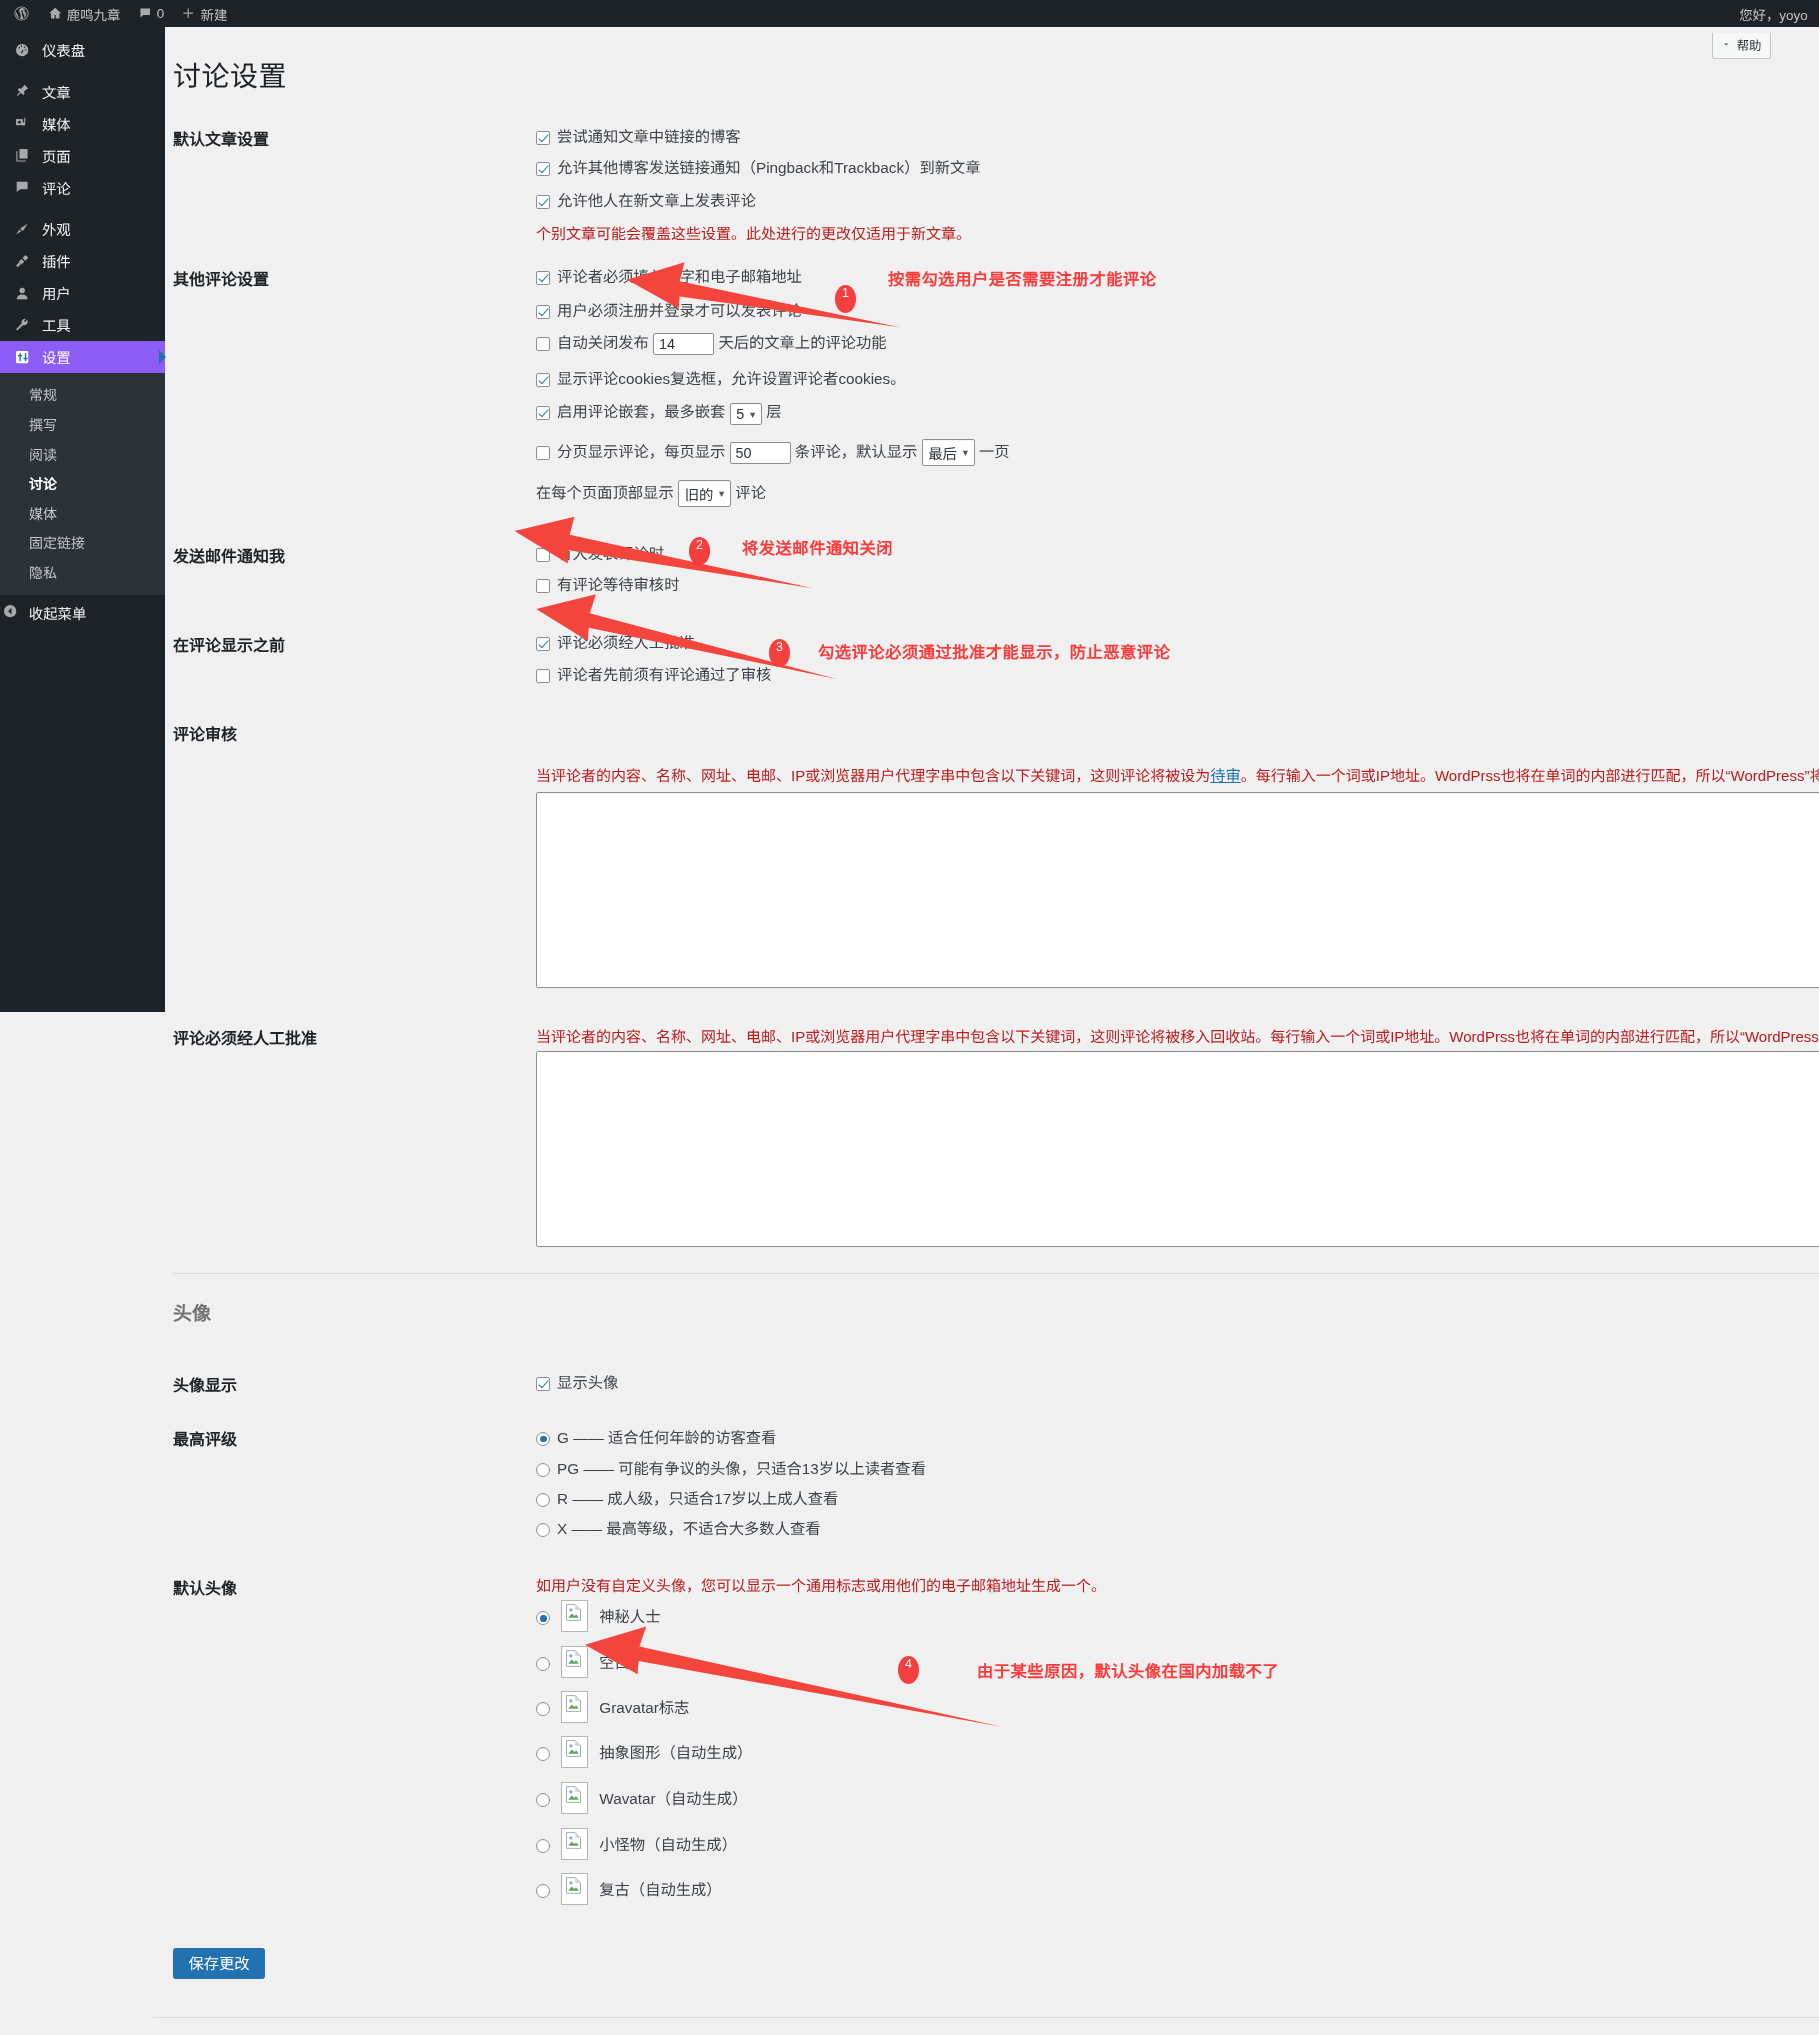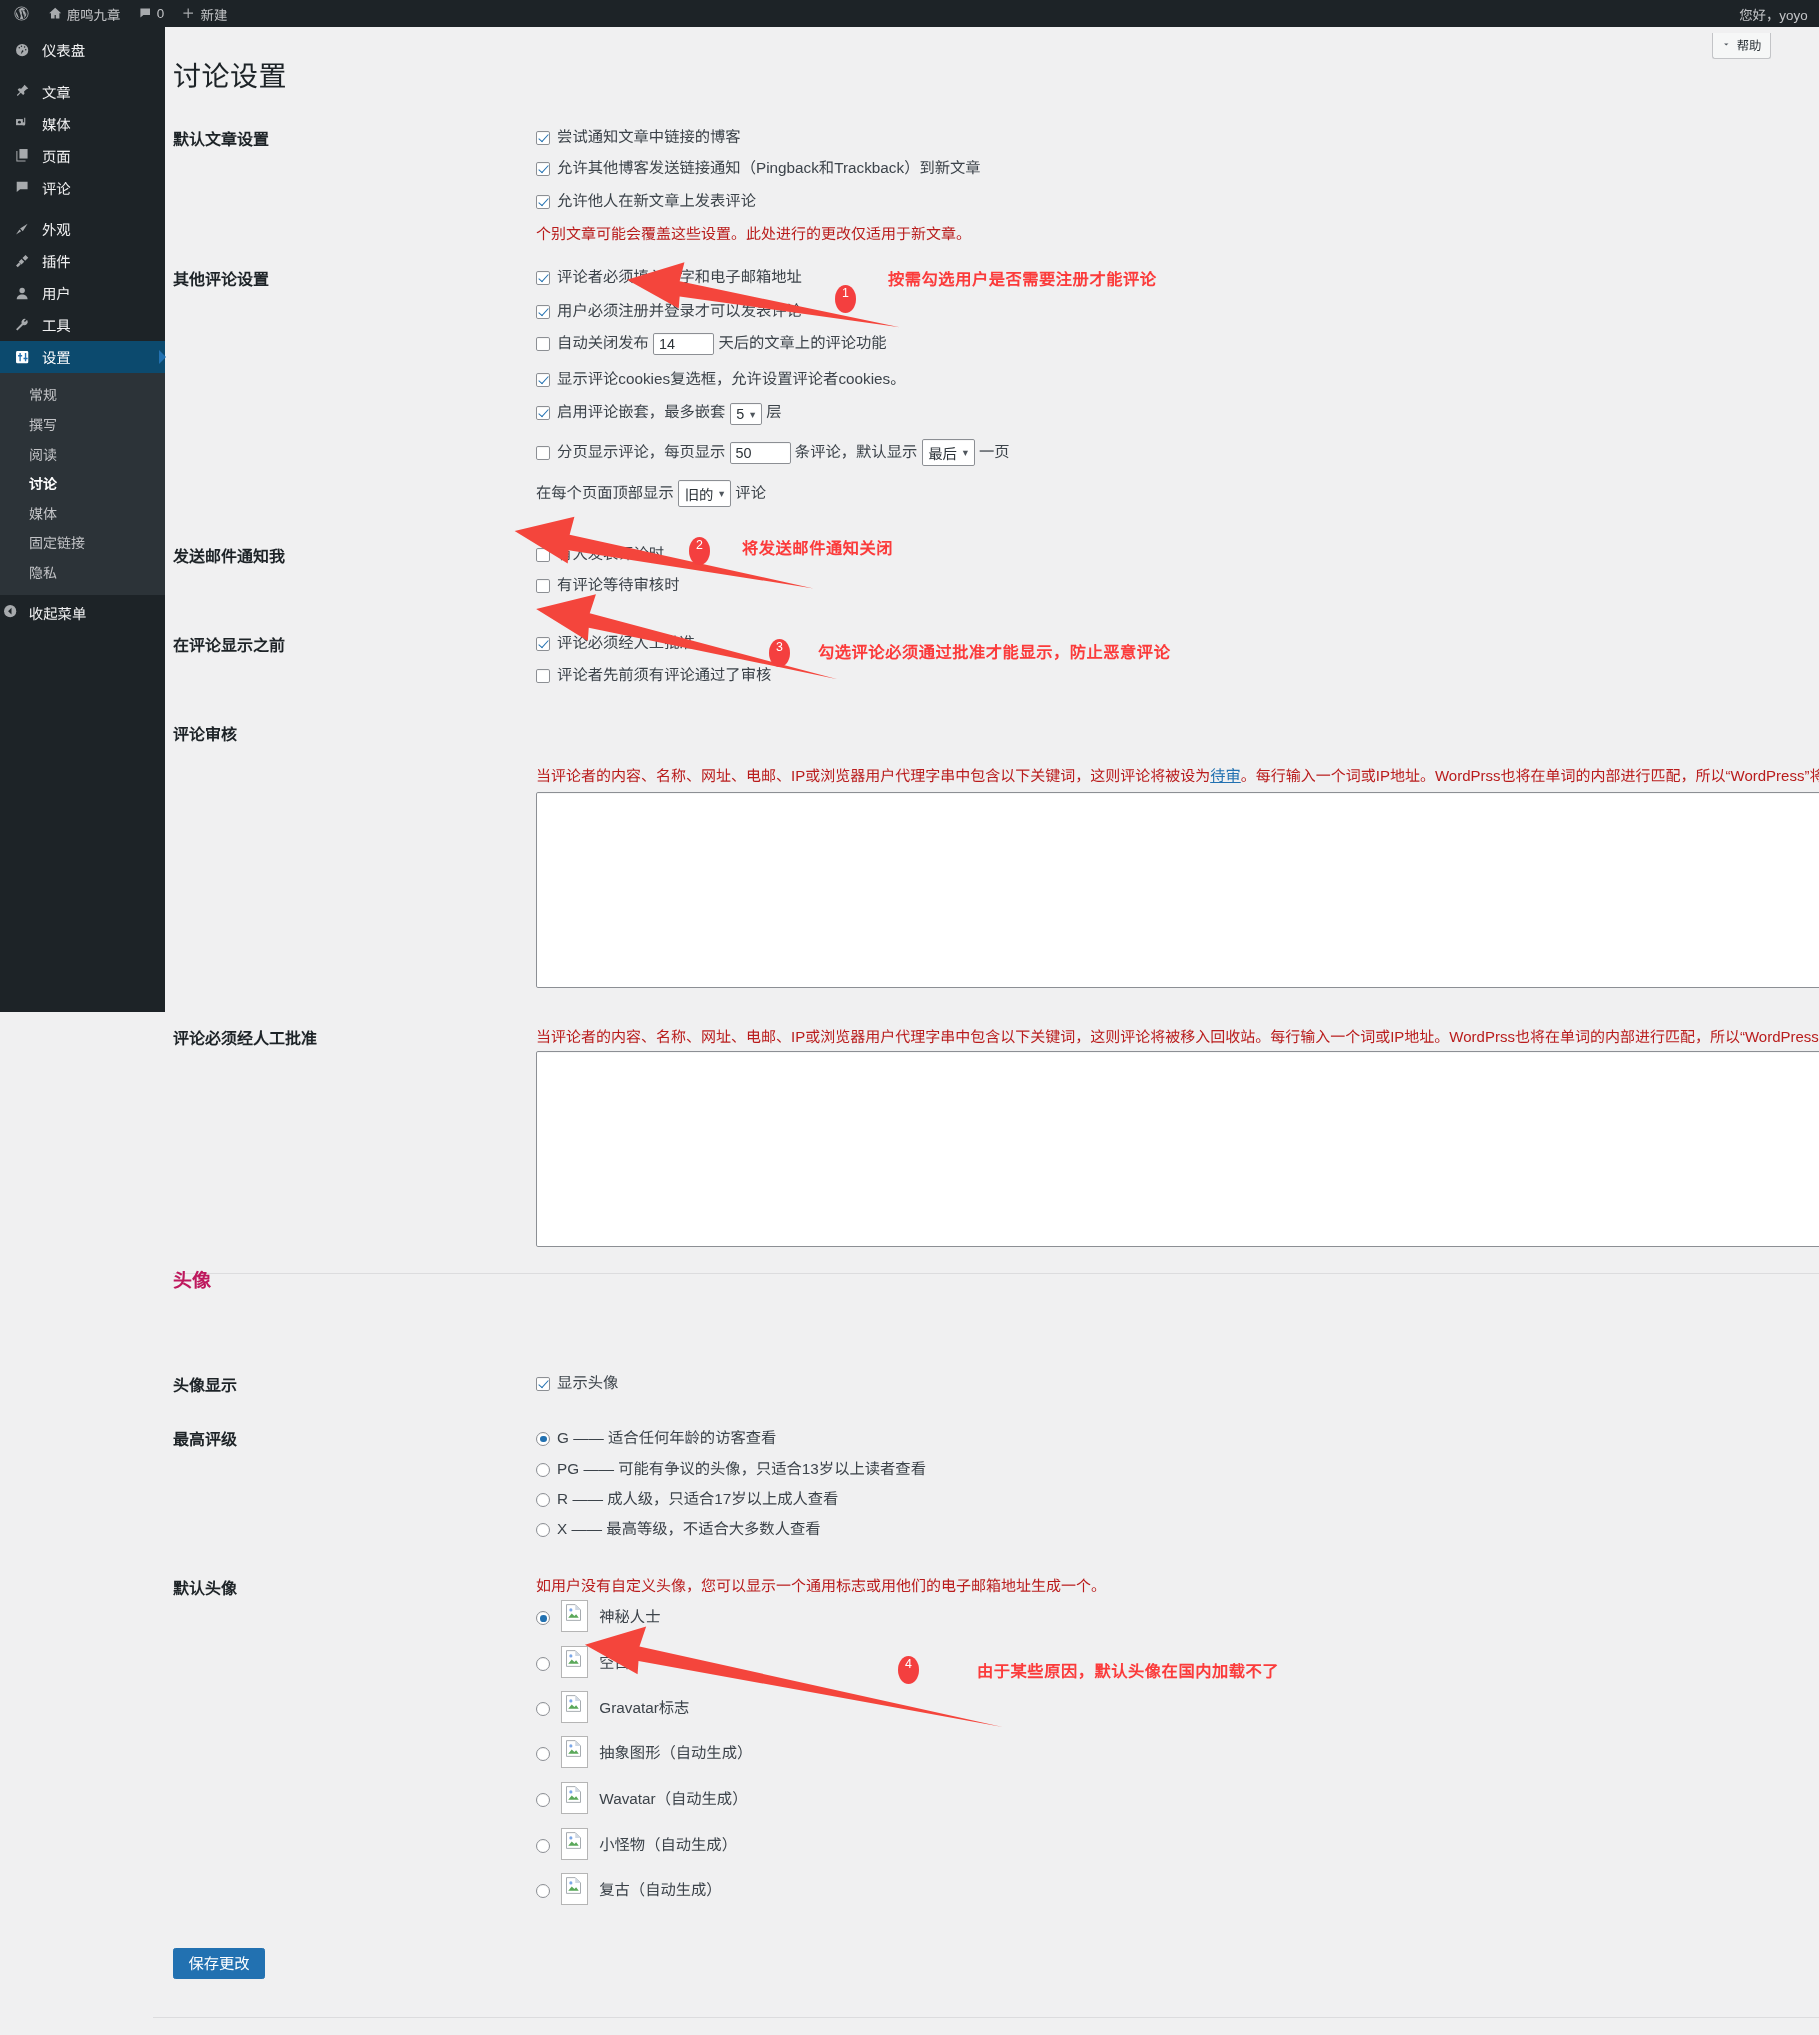--- a/index.html
+++ b/index.html
@@ -52,21 +52,21 @@
     font-size: 14.4px;
     white-space:nowrap;
   }
   .menu-item .mi-icon {
     width: 19px; height: 19px;
     display:inline-flex; align-items:center; justify-content:center;
     color:#a7aaad;
     flex: 0 0 19px;
   }
   .menu-item.current {
-    background:#0c4a6e; color:#fff; position:relative;
+    background:#8b5cf6; color:#fff; position:relative;
   }
   .menu-item.current .mi-icon { color:#fff; }
   .menu-item.current::after{
     content:""; position:absolute; right:-7.7px; top:50%;
     transform:translateY(-50%);
     border:7.7px solid transparent;
     border-left-color:#2271b1;
   }
   .menu-sep { height: 9.6px; }
   .submenu { background:#2c3338; padding: 6.7px 0 8.6px 0; }
@@ -187,21 +187,21 @@
     position:absolute; right:1.9px; bottom:1.9px;
     width:8.6px; height:8.6px;
     border-right: 1.4px solid #b0b3b8;
     border-bottom: 1.4px solid #b0b3b8;
   }
 
   .hr {
     position:absolute; height:0.5px; background:#dcdcde;
   }
   .sec-title {
-    position:absolute; font-size: 19px; font-weight:bold; color:#be185d;
+    position:absolute; font-size: 19px; font-weight:bold; color:#737373;margin-top:33px;
   }
 
   
   .brokenimg {
     display:inline-block; vertical-align:-9.6px;
     width: 27px; height: 32px;
     border:0.5px solid #b5b5b5;
     background:#fff;
     position:relative;
     margin-right: 6.7px;

